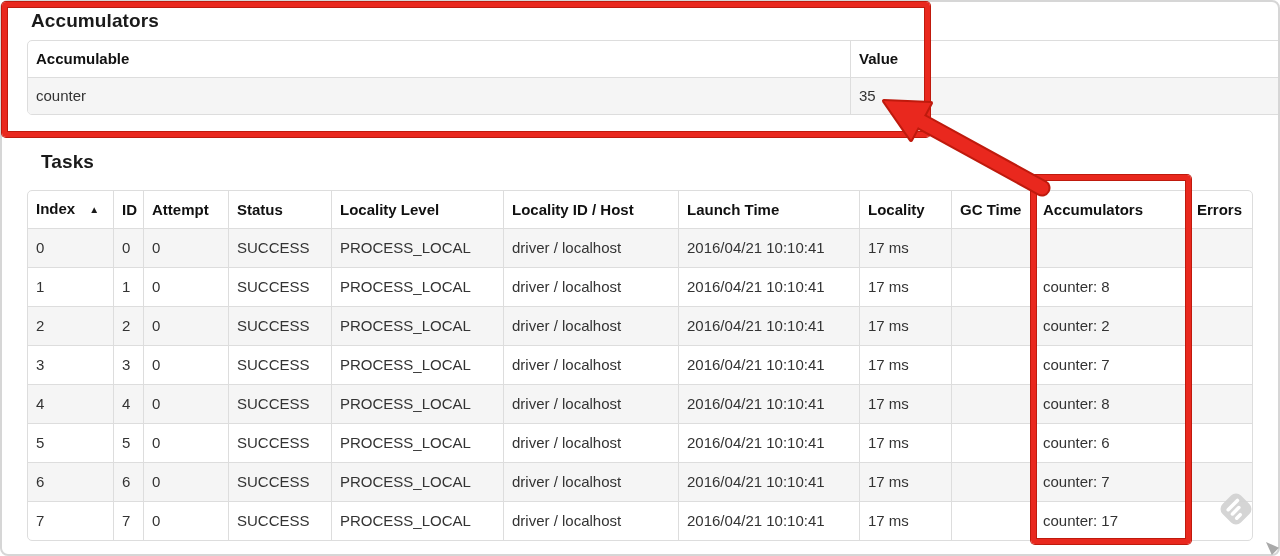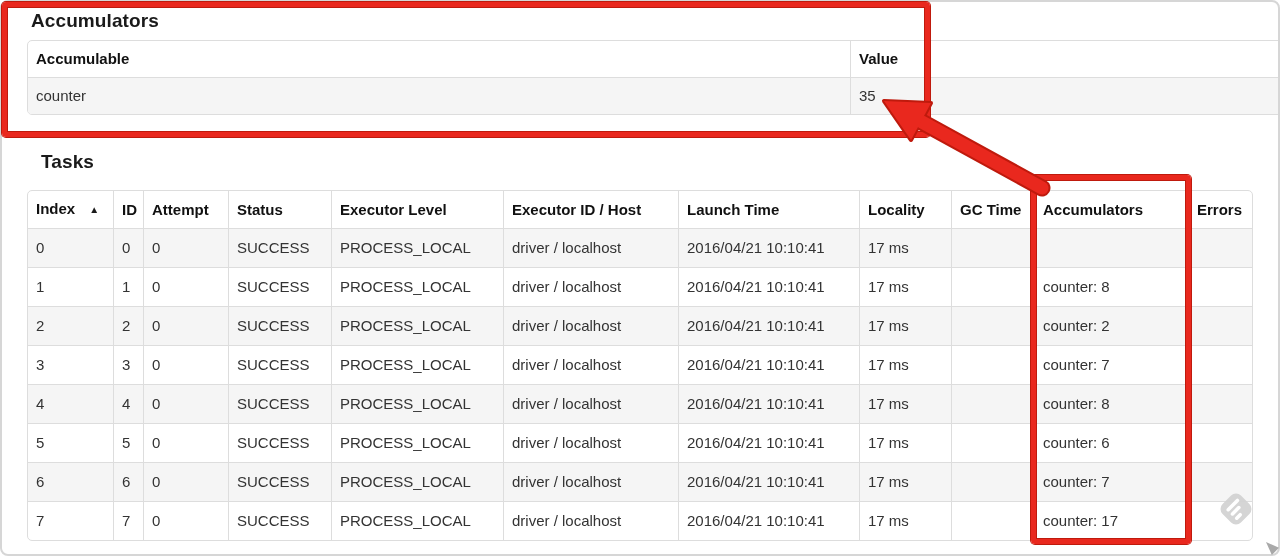--- a/index.html
+++ b/index.html
@@ -107,22 +107,22 @@
           <col style="width:83px">
         <col style="width:154px">
           <col style="width:66px">
       </colgroup>
       <thead>
         <tr>
           <th><span>Index</span><span class="sort-icon">▲</span></th>
           <th>ID</th>
           <th>Attempt</th>
           <th>Status</th>
-          <th>Executor Level</th>
-          <th>Executor ID / Host</th>
+          <th>Locality Level</th>
+          <th>Locality ID / Host</th>
           <th>Launch Time</th>
           <th>Locality</th>
           <th>GC Time</th>
           <th>Accumulators</th>
           <th>Errors</th>
         </tr>
       </thead>
       <tbody>
         <tr>
           <td>0</td>

